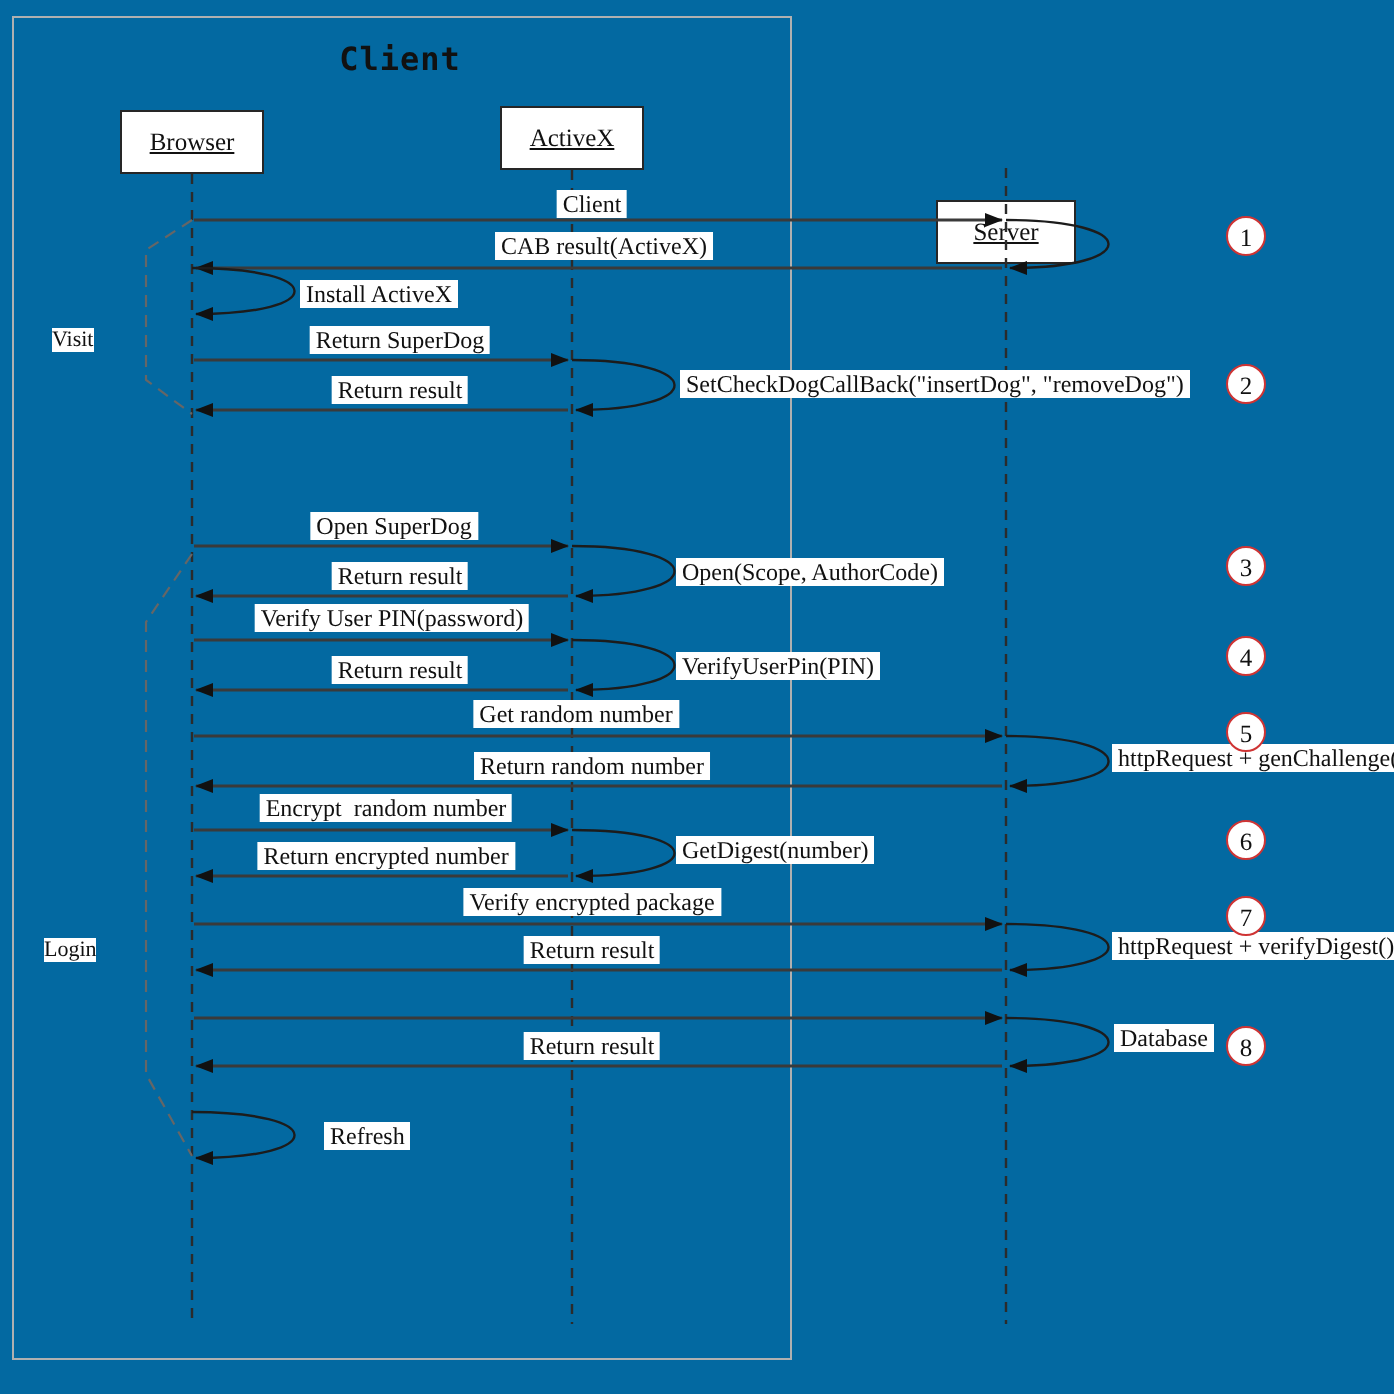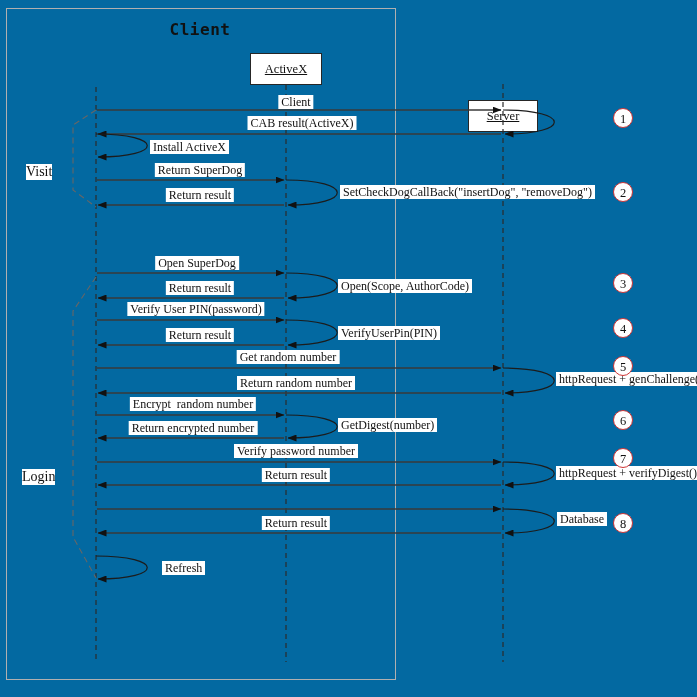--- a/index.html
+++ b/index.html
@@ -25,36 +25,39 @@
   #box-browser { left:60px; top:55px; width:72px; height:32px; }
   #box-activex { left:250px; top:53px; width:72px; height:32px; }
   #box-server  { left:468px; top:52px; width:70px; height:32px;margin-top:48px; }
   svg.layer { position:absolute; left:0; top:0; width:697px; height:697px; }
   .msg-label {
     position:absolute; font-size:12px; color:#111; background:#fff;
     padding:0 3px; white-space:pre; line-height:14px;
   }
   .c { transform:translateX(-50%); }
   .phase-label {
-    position:absolute; font-size:14px; color:#111; background:#fff;
+    position:absolute; font-size:11px; color:#111; background:#fff;
   }
   .num-circle {
     position:absolute; width:20px; height:20px; border-radius:50%;
     border:1.4px solid #cf3434; color:#111; background:#fff;
     text-align:center; line-height:20px; font-size:12.5px; box-sizing:border-box;
   }
 </style>
 </head>
 <body>
 
 <div id="stage">
 
   <div id="client-box"></div>
   <div id="diagram-title">Client</div>
 
+  <div class="pbox" id="box-browser">
+    <span>Browser</span>
+  </div>
   <div class="pbox" id="box-activex">
     <span>ActiveX</span>
   </div>
   <div class="pbox" id="box-server">
     <span>Server</span>
   </div>
 
   <svg class="layer" viewBox="0 0 697 697">
     <defs>
       <marker id="ah" markerWidth="9" markerHeight="7" refX="8.5" refY="3.5" orient="auto" markerUnits="userSpaceOnUse">
@@ -117,21 +120,21 @@
   <div class="msg-label c" style="left:200px;top:281px">Return result</div>
   <div class="msg-label c" style="left:196px;top:302px">Verify User PIN(password)</div>
   <div class="msg-label" style="left:338px;top:326px">VerifyUserPin(PIN)</div>
   <div class="msg-label c" style="left:200px;top:328px">Return result</div>
   <div class="msg-label c" style="left:288px;top:350px">Get random number</div>
   <div class="msg-label" style="left:556px;top:372px">httpRequest + genChallenge()</div>
   <div class="msg-label c" style="left:296px;top:376px">Return random number</div>
   <div class="msg-label c" style="left:193px;top:397px">Encrypt  random number</div>
   <div class="msg-label" style="left:338px;top:418px">GetDigest(number)</div>
   <div class="msg-label c" style="left:193px;top:421px">Return encrypted number</div>
-  <div class="msg-label c" style="left:296px;top:444px">Verify password number</div>
+  <div class="msg-label c" style="left:296px;top:444px">Verify encrypted package</div>
   <div class="msg-label" style="left:556px;top:466px">httpRequest + verifyDigest()</div>
   <div class="msg-label c" style="left:296px;top:468px">Return result</div>
   <div class="msg-label" style="left:557px;top:512px">Database</div>
   <div class="msg-label c" style="left:296px;top:516px">Return result</div>
   <div class="msg-label" style="left:162px;top:561px">Refresh</div>
 
   <div class="phase-label" style="left:26px;top:164px">Visit</div>
   <div class="phase-label" style="left:22px;top:469px">Login</div>
 
   <div class="num-circle" style="left:613px;top:108px">1</div>

